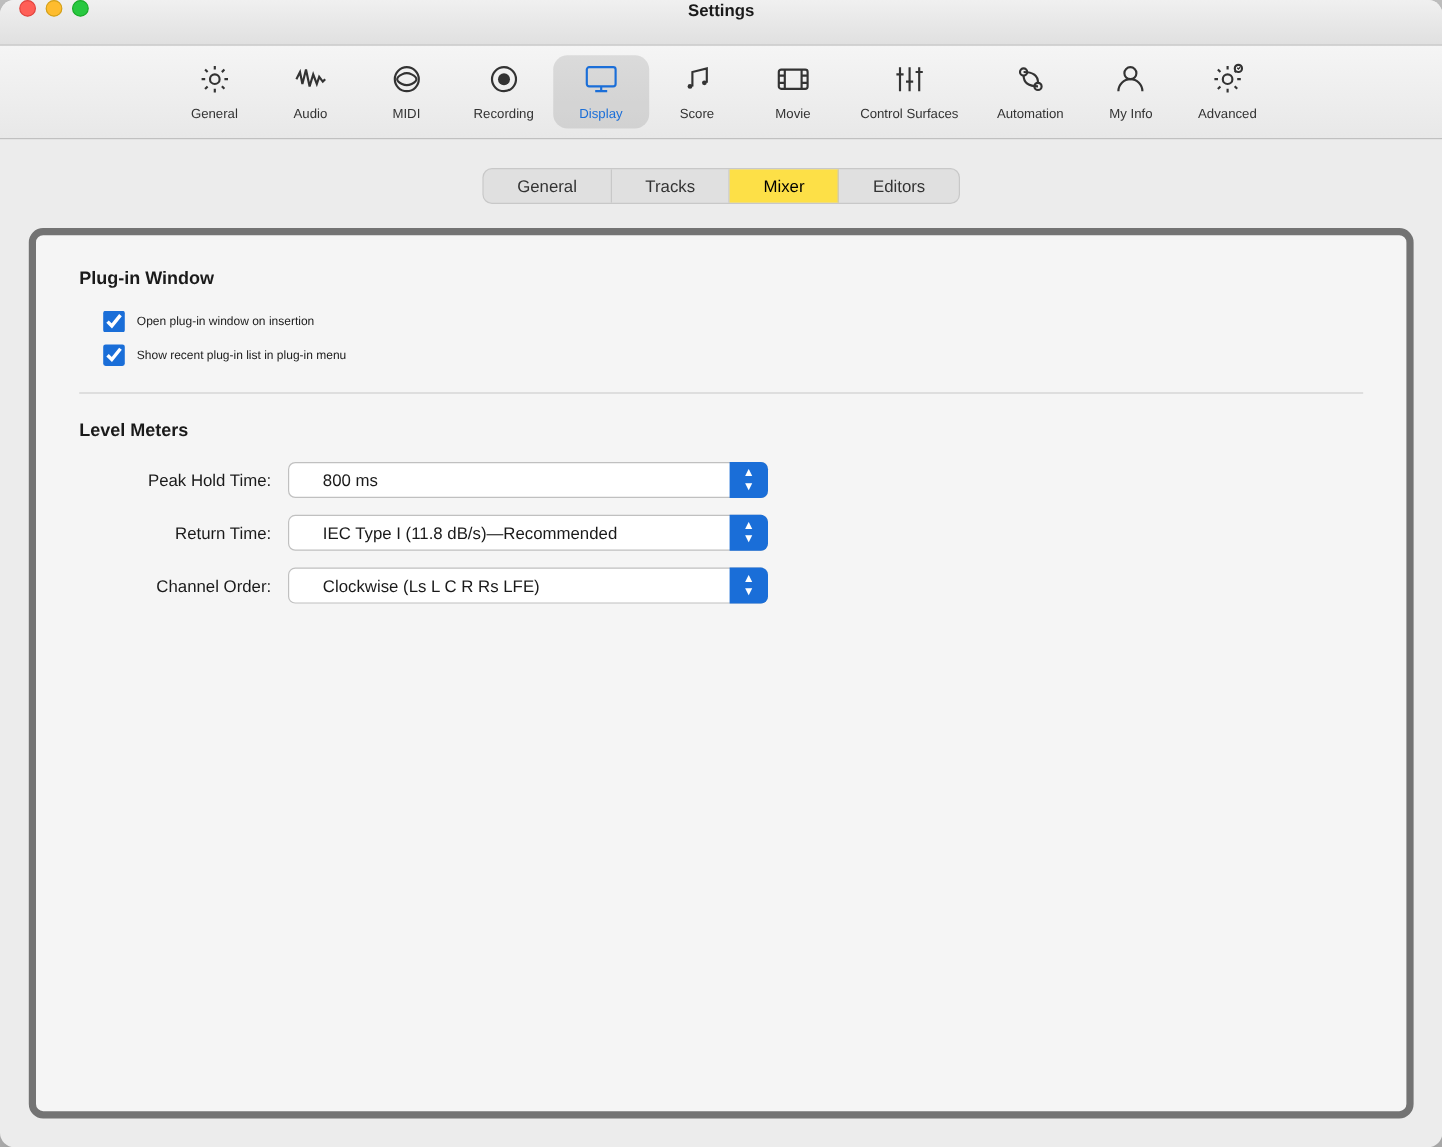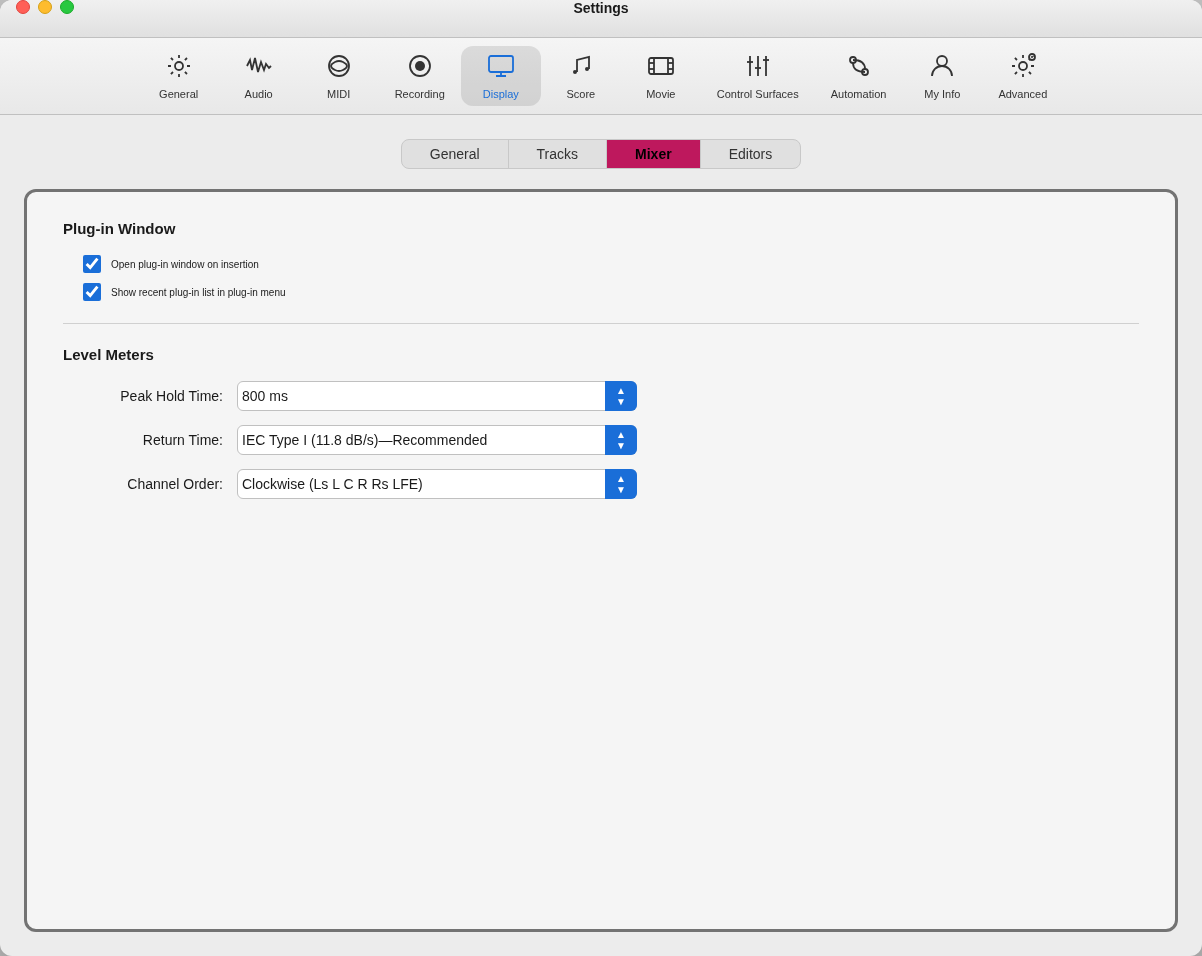--- a/index.html
+++ b/index.html
@@ -108,28 +108,28 @@
       padding: 6px 28px;
       font-size: 14px;
       cursor: pointer;
       color: #333;
       border-right: 1px solid #c8c8c8;
       background: transparent;
       user-select: none;
     }
     .tab:last-child { border-right: none; }
     .tab.active {
-      background: #be185d;
-      font-weight: 700;
+      background: #fde047;
+      font-weight: 400;
       color: #000;
     }
     .panel {
       background: #f5f5f5;
       border-radius: 12px;
-      border: 3px solid #737373;
+      border: 6px solid #737373;
       padding: 28px 36px;
       flex: 1;
     }
     .section-title {
       font-size: 15px;
       font-weight: 700;
       color: #1a1a1a;
       margin-bottom: 18px;
     }
     .checkbox-row {
@@ -170,21 +170,21 @@
     .form-select-wrapper {
       position: relative;
       display: inline-block;
     }
     .form-select {
       appearance: none;
       -webkit-appearance: none;
       background: #ffffff;
       border: 1px solid #c0c0c0;
       border-radius: 6px;
-      padding: 6px 40px 6px 4px;
+      padding: 6px 40px 6px 28px;
       font-size: 14px;
       color: #1a1a1a;
       min-width: 400px;
       cursor: pointer;
       outline: none;
     }
     .select-arrow {
       position: absolute;
       right: 0;
       top: 0;

